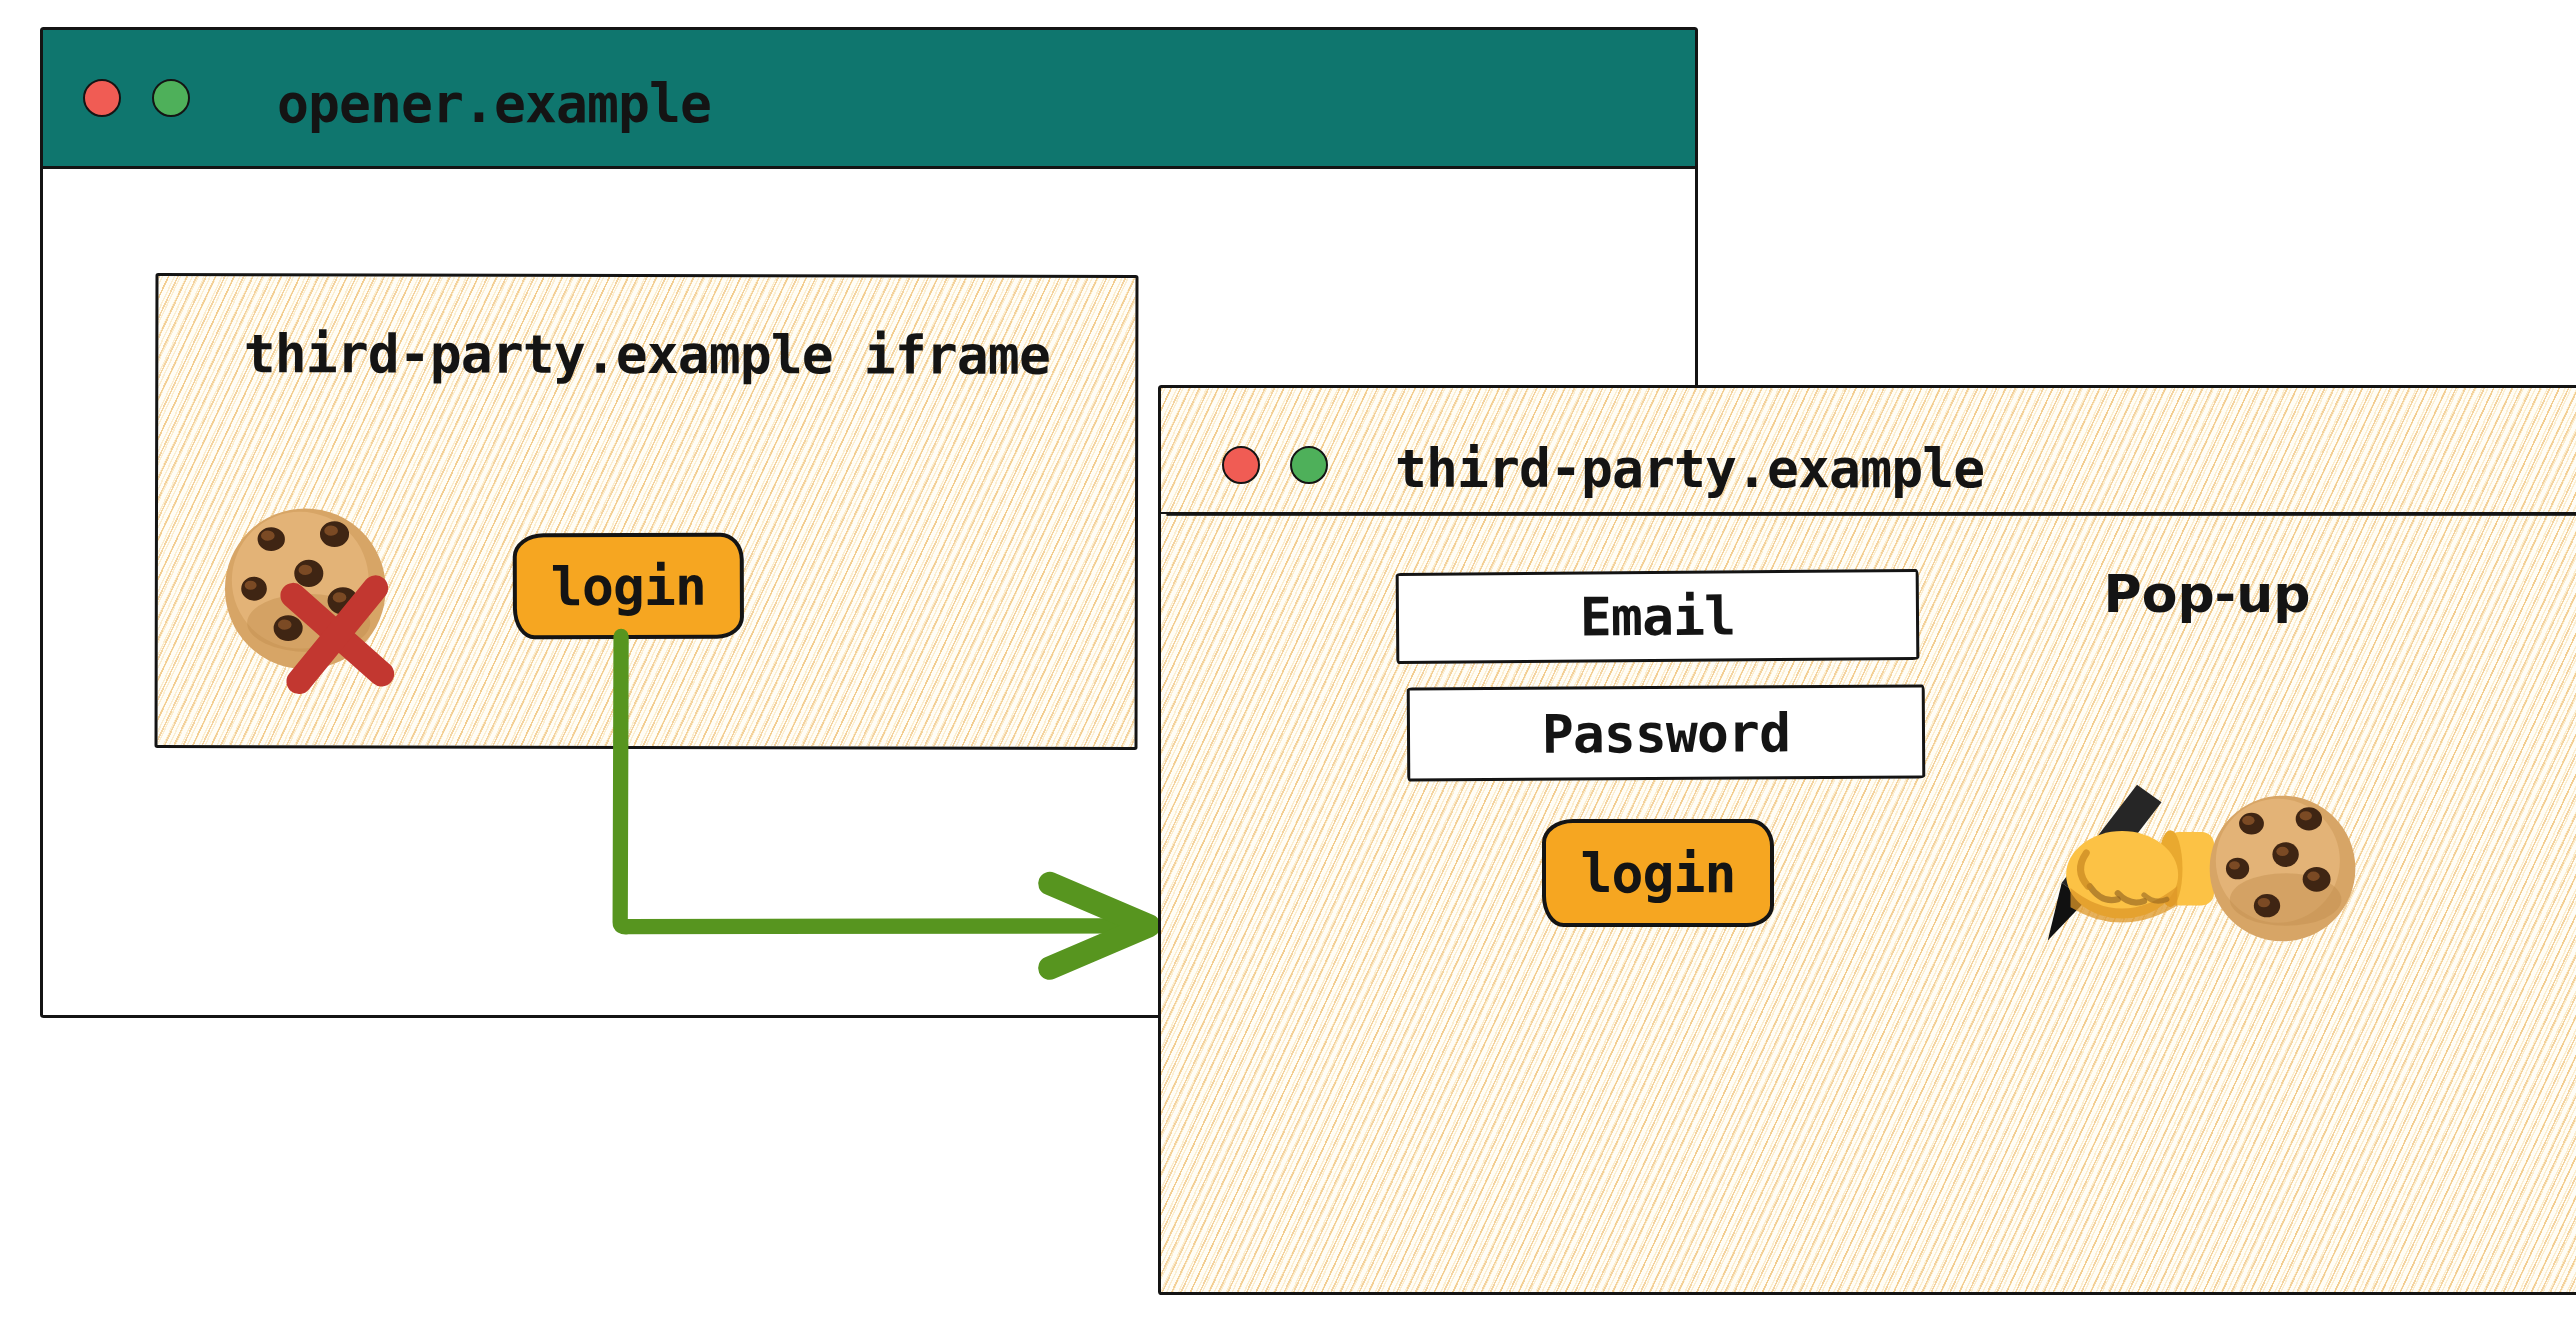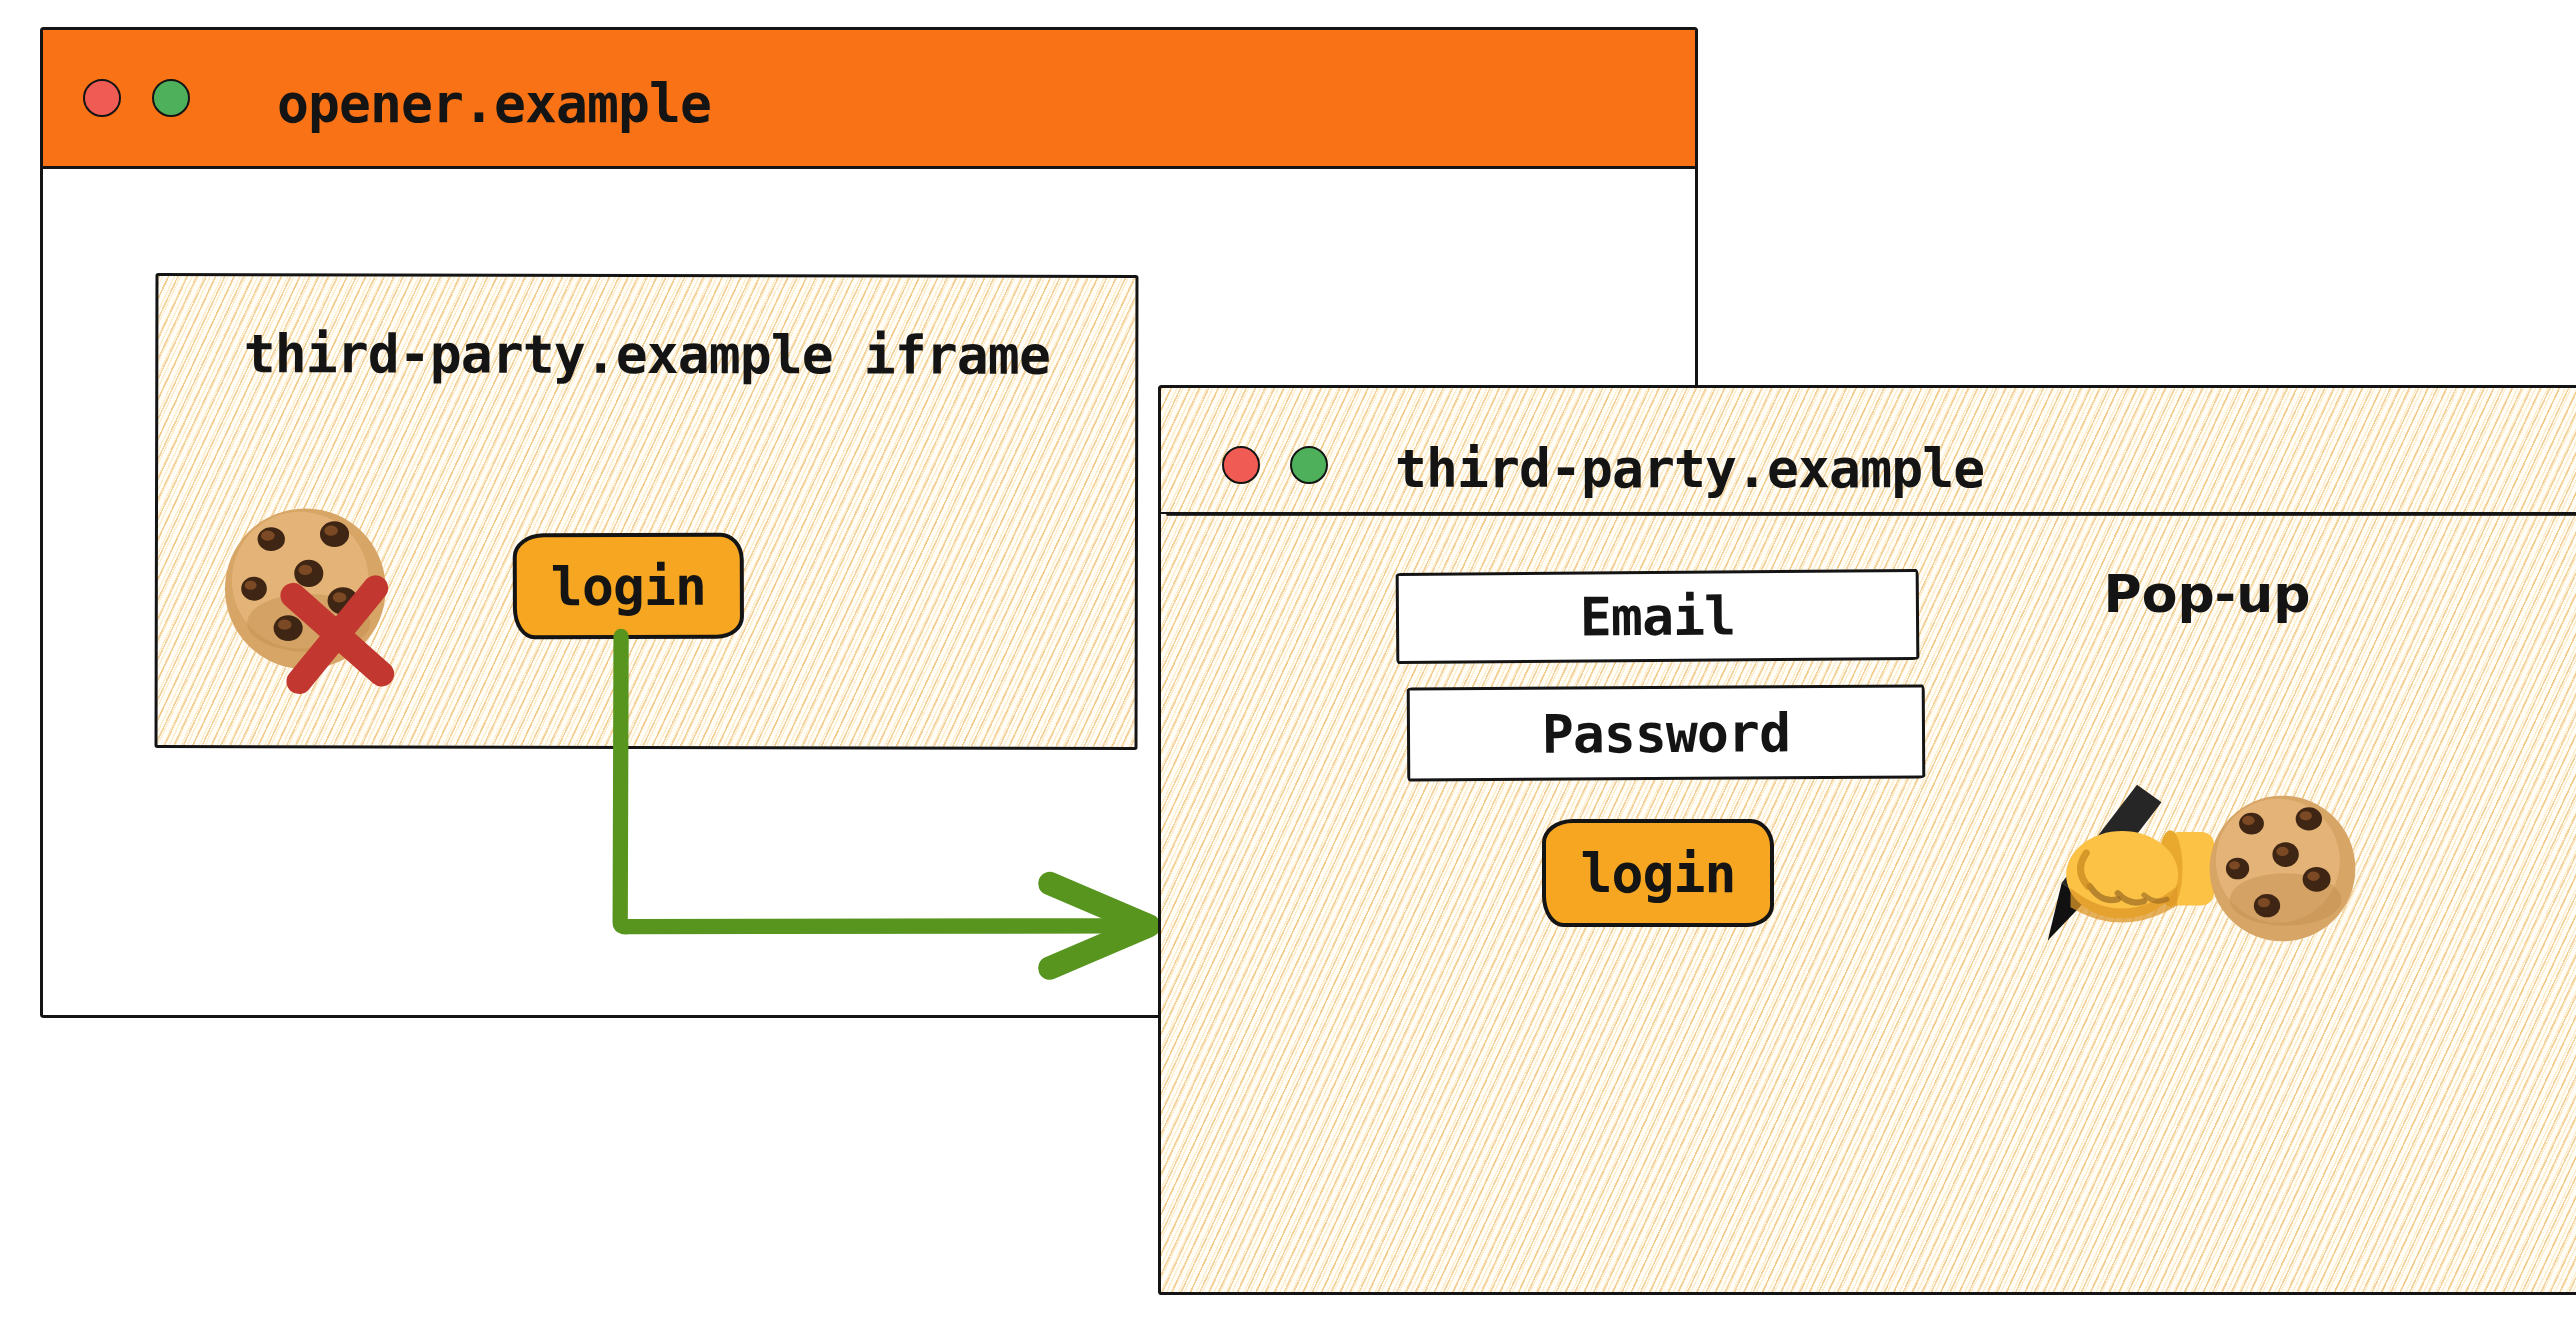--- a/index.html
+++ b/index.html
@@ -17,21 +17,21 @@
 
   .hatch{
     background:
       repeating-linear-gradient(115deg, rgba(233,172,78,0.50) 0px, rgba(233,172,78,0.50) 1.6px, transparent 1.6px, transparent 8.5px),
       repeating-linear-gradient(115deg, rgba(246,214,150,0.38) 3.1px, rgba(246,214,150,0.38) 4.5px, transparent 4.5px, transparent 8.5px),
       #fffdf6;
   }
 
   .titlebar{position:relative;box-sizing:border-box;border-bottom:2.7px solid #141414;
             box-shadow:0 7.2px 0 -5.4px #141414;}
-  .opener-titlebar{height:139px;background:#f97316;border-bottom-width:3.6px;box-shadow:none;}
+  .opener-titlebar{height:139px;background:#0f766e;border-bottom-width:3.6px;box-shadow:none;}
   .popup-titlebar{height:126px;background:transparent;}
 
   .dot{position:absolute;width:38px;height:38px;border-radius:50%;border:2.7px solid #141414;box-sizing:border-box;}
   .dot.red{background:#f05c54;}
   .dot.green{background:#4eb05a;}
 
   .titlebar .title{position:absolute;font-size:53px;letter-spacing:-0.9px;white-space:nowrap;}
 
   
   .iframe-box{position:absolute;left:112px;top:244px;width:983px;height:475px;

